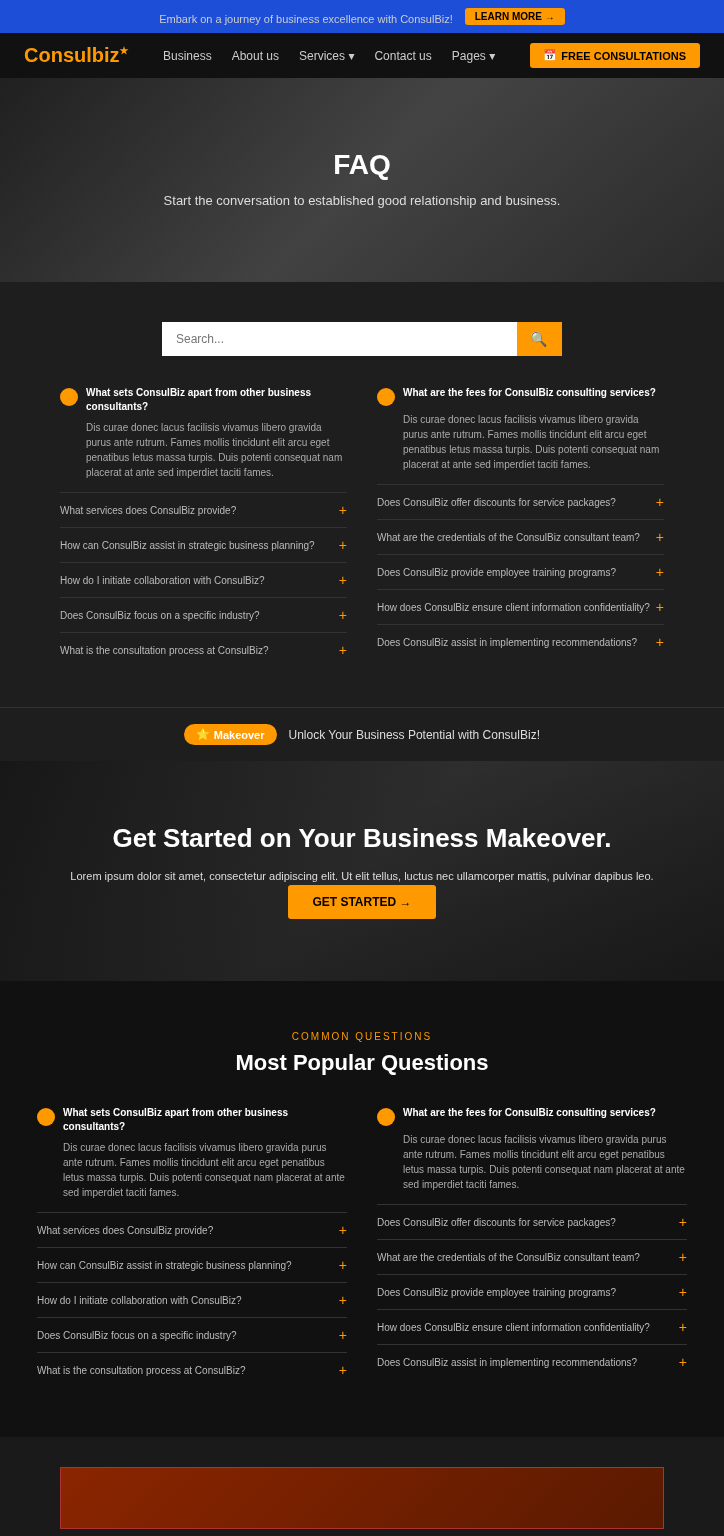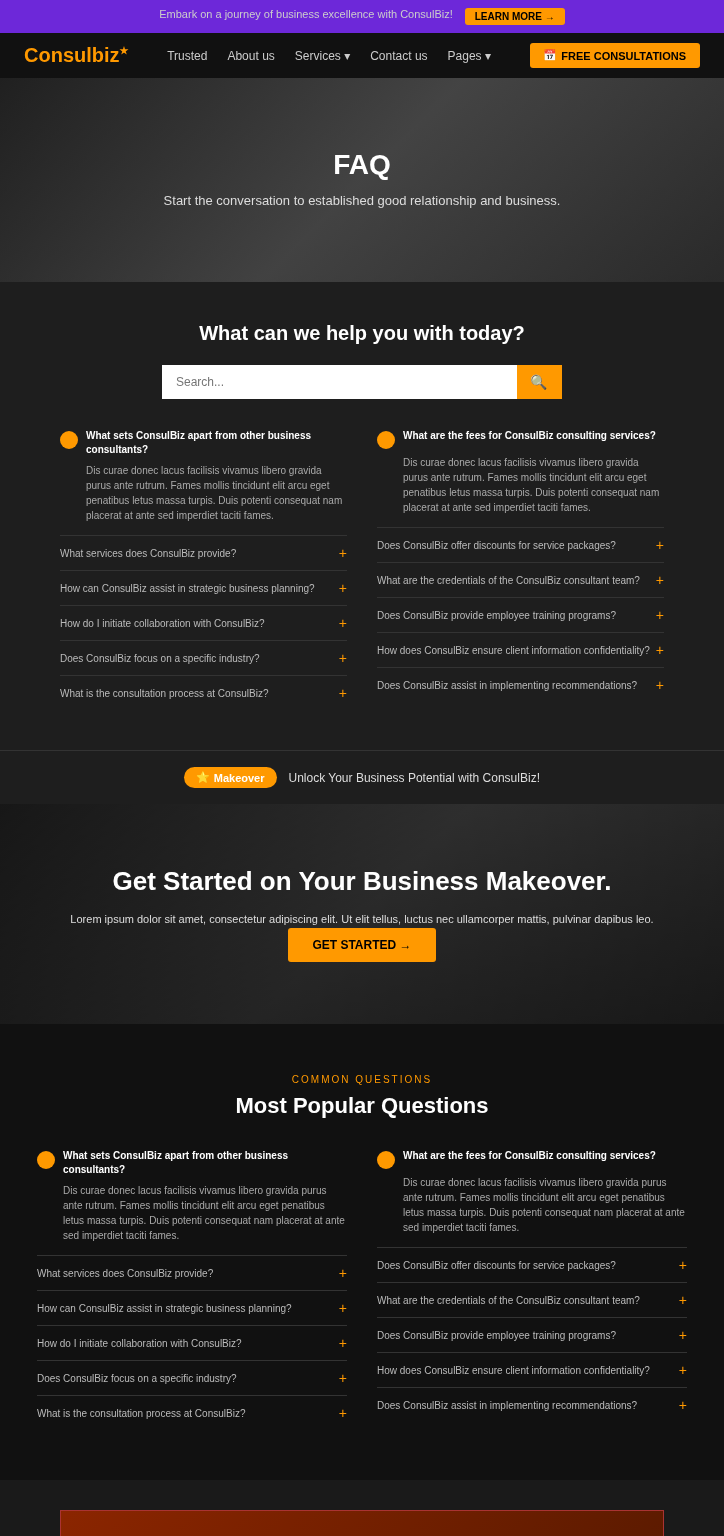--- a/index.html
+++ b/index.html
@@ -1,19 +1,19 @@
 <!DOCTYPE html>
 <html><head>
   <meta charset="utf-8">
   <style>
     * { margin: 0; padding: 0; box-sizing: border-box; }
     body { font-family: Arial, sans-serif; background: #1a1a1a; color: #fff; font-size: 13px; width: 724px; }
 
     
-    .top-bar { background: #6d28d9; text-align: center; padding: 8px 16px; font-size: 11px; color: #ccc; display: flex; align-items: flex-start; justify-content: center; gap: 12px; }
+    .top-bar { background: #1d4ed8; text-align: center; padding: 8px 16px; font-size: 11px; color: #ccc; display: flex; align-items: flex-end; justify-content: center; gap: 12px; }
     .top-bar .learn-btn { background: #f90; color: #000; padding: 3px 10px; border-radius: 3px; font-size: 10px; font-weight: bold; cursor: pointer; }
 
     
     .nav { background: #111; display: flex; align-items: center; justify-content: space-between; padding: 10px 24px; }
     .logo { color: #fff; font-size: 20px; font-weight: bold; }
     .logo span { color: #f90; }
     .logo sup { color: #f90; font-size: 10px; }
     .nav-links { display: flex; gap: 20px; align-items: center; font-size: 12px; color: #ccc; }
     .nav-links span { cursor: pointer; }
     .free-btn { background: #f90; color: #000; padding: 6px 14px; border-radius: 3px; font-size: 11px; font-weight: bold; cursor: pointer; display: flex; align-items: center; gap: 4px; }
@@ -71,21 +71,21 @@
 <div class="top-bar">
   <span>Embark on a journey of business excellence with ConsulBiz!</span>
   <span class="learn-btn">LEARN MORE →</span>
 </div>
 
 <nav class="nav">
   <div class="logo">
     <span>Consulbiz</span><sup>★</sup>
   </div>
   <div class="nav-links">
-    <span>Trusted</span>
+    <span>Business</span>
     <span>About us</span>
     <span>Services ▾</span>
     <span>Contact us</span>
     <span>Pages ▾</span>
   </div>
   <div class="free-btn">
     <span>📅</span>
     <span>FREE CONSULTATIONS</span>
   </div>
 </nav>
@@ -93,21 +93,20 @@
 <section class="hero">
   <div class="hero-bg"></div>
   <div class="hero-bg-img"></div>
   <div class="hero-content">
     <h1>FAQ</h1>
     <p>Start the conversation to established good relationship and business.</p>
   </div>
 </section>
 
 <section class="help-section">
-  <h2>What can we help you with today?</h2>
   <div class="search-row">
     <input class="search-input" type="text" placeholder="Search..." style="">
     <button class="search-btn">🔍</button>
   </div>
 
   <div class="faq-grid">
 
     <div class="faq-col">
       <div class="faq-item-main">
         <div class="faq-header">

